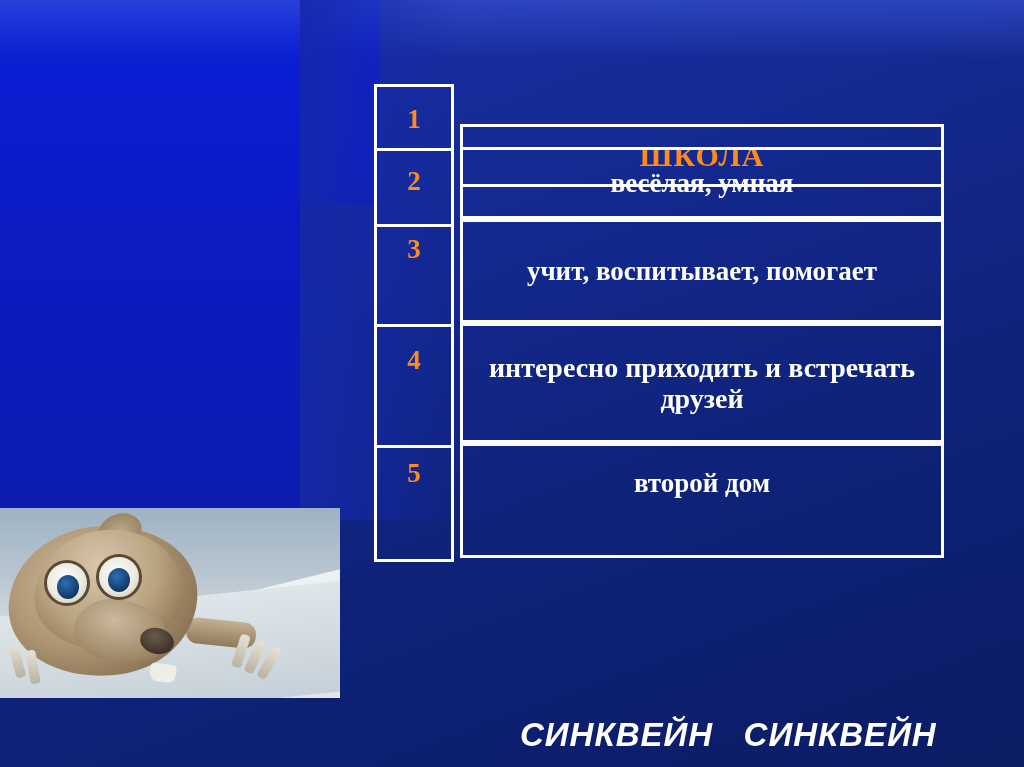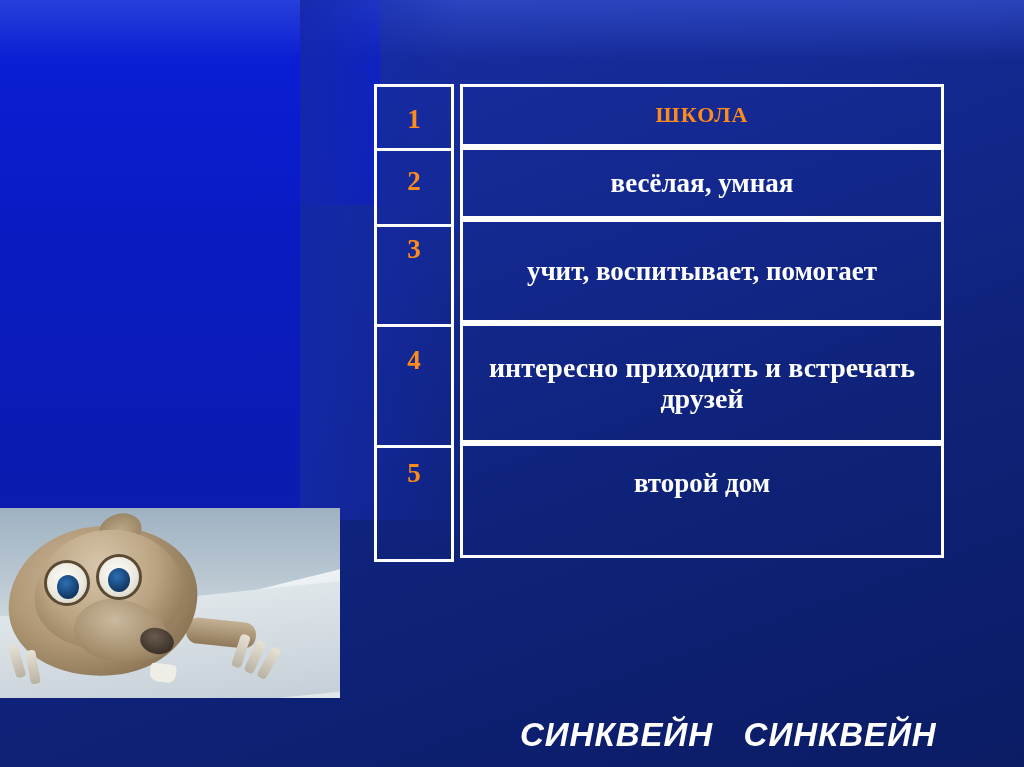--- a/index.html
+++ b/index.html
@@ -233,22 +233,23 @@
     font-family: "Liberation Serif", serif;
     display: flex;
     align-items: center;
     justify-content: center;
     text-align: center;
     line-height: 1.12;
     padding: 2px 10px;
   }
   .text-box.title {
     color: #ff8c1a;
-    font-size: 22px;
+    font-size: 30px;
     letter-spacing: 1px;
+    margin-top: 40px;
   }
   .caption {
     position: absolute;
     left: 520px;
     top: 716px;
     color: #ffffff;
     font-family: "Liberation Sans", sans-serif;
     font-style: italic;
     font-weight: bold;
     font-size: 33px;

